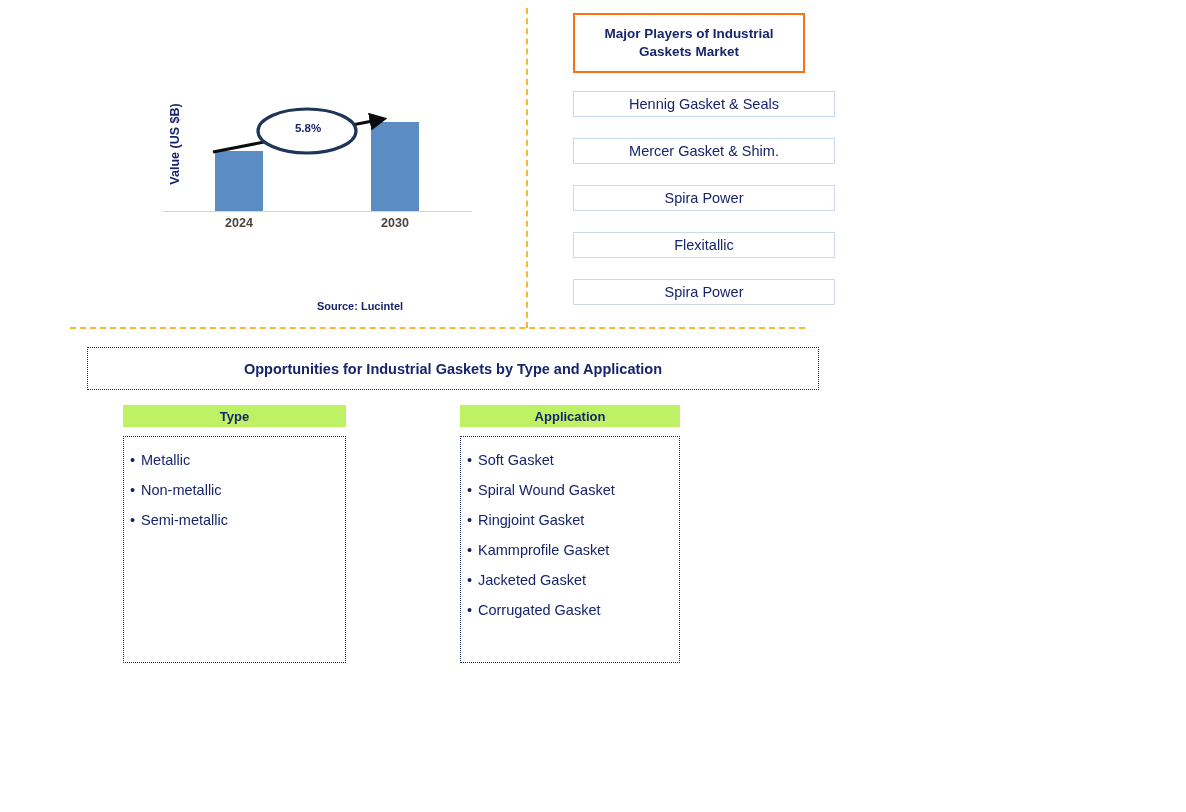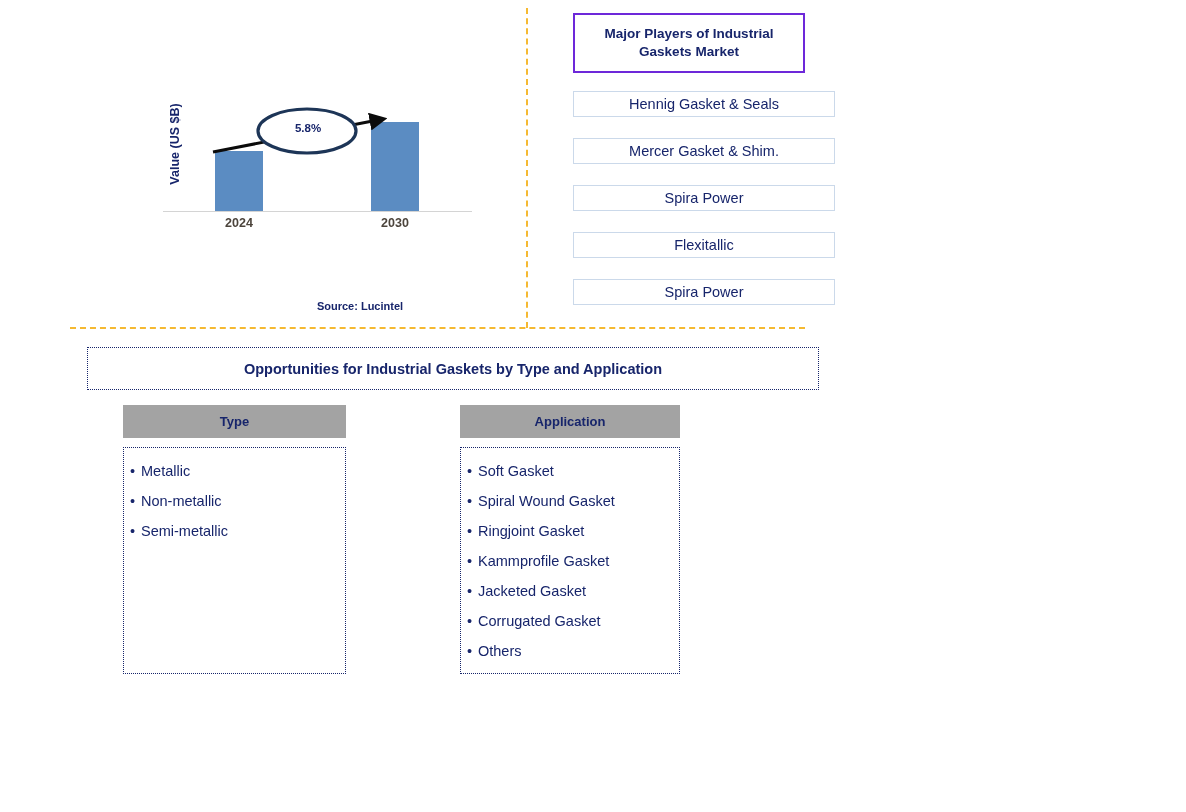--- a/index.html
+++ b/index.html
@@ -137,21 +137,21 @@
     border-top: 2px dashed #f5b932;
   }
 
   
   #players-header {
     position: absolute;
     left: 573px;
     top: 13px;
     width: 232px;
     height: 60px;
-    border: 2px solid #6d28d9;
+    border: 2px solid #f97316;
     box-sizing: border-box;
     display: flex;
     align-items: center;
     justify-content: center;
     text-align: center;
     font-size: 13.5px;
     font-weight: bold;
     color: #17256b;
     line-height: 1.35;
     padding: 0 8px;
@@ -193,22 +193,22 @@
   }
 
   
   .column {
     position: absolute;
   }
   #column-type { left: 123px; top: 405px; width: 223px; }
   #column-application { left: 460px; top: 405px; width: 220px; }
 
   .column-header {
-    height: 33px;
-    background: #a3a3a3;
+    height: 22px;
+    background: #bef264;
     display: flex;
     align-items: center;
     justify-content: center;
     font-size: 13px;
     font-weight: bold;
     color: #17256b;
   }
   .column-body {
     margin-top: 9px;
     height: 227px;
@@ -302,19 +302,16 @@
       </div>
       <div class="list-item">
         <span class="bullet">•</span><span>Kammprofile Gasket</span>
       </div>
       <div class="list-item">
         <span class="bullet">•</span><span>Jacketed Gasket</span>
       </div>
       <div class="list-item">
         <span class="bullet">•</span><span>Corrugated Gasket</span>
       </div>
-      <div class="list-item">
-        <span class="bullet">•</span><span>Others</span>
-      </div>
     </div>
   </div>
 
 </div>
 
 </body></html>

